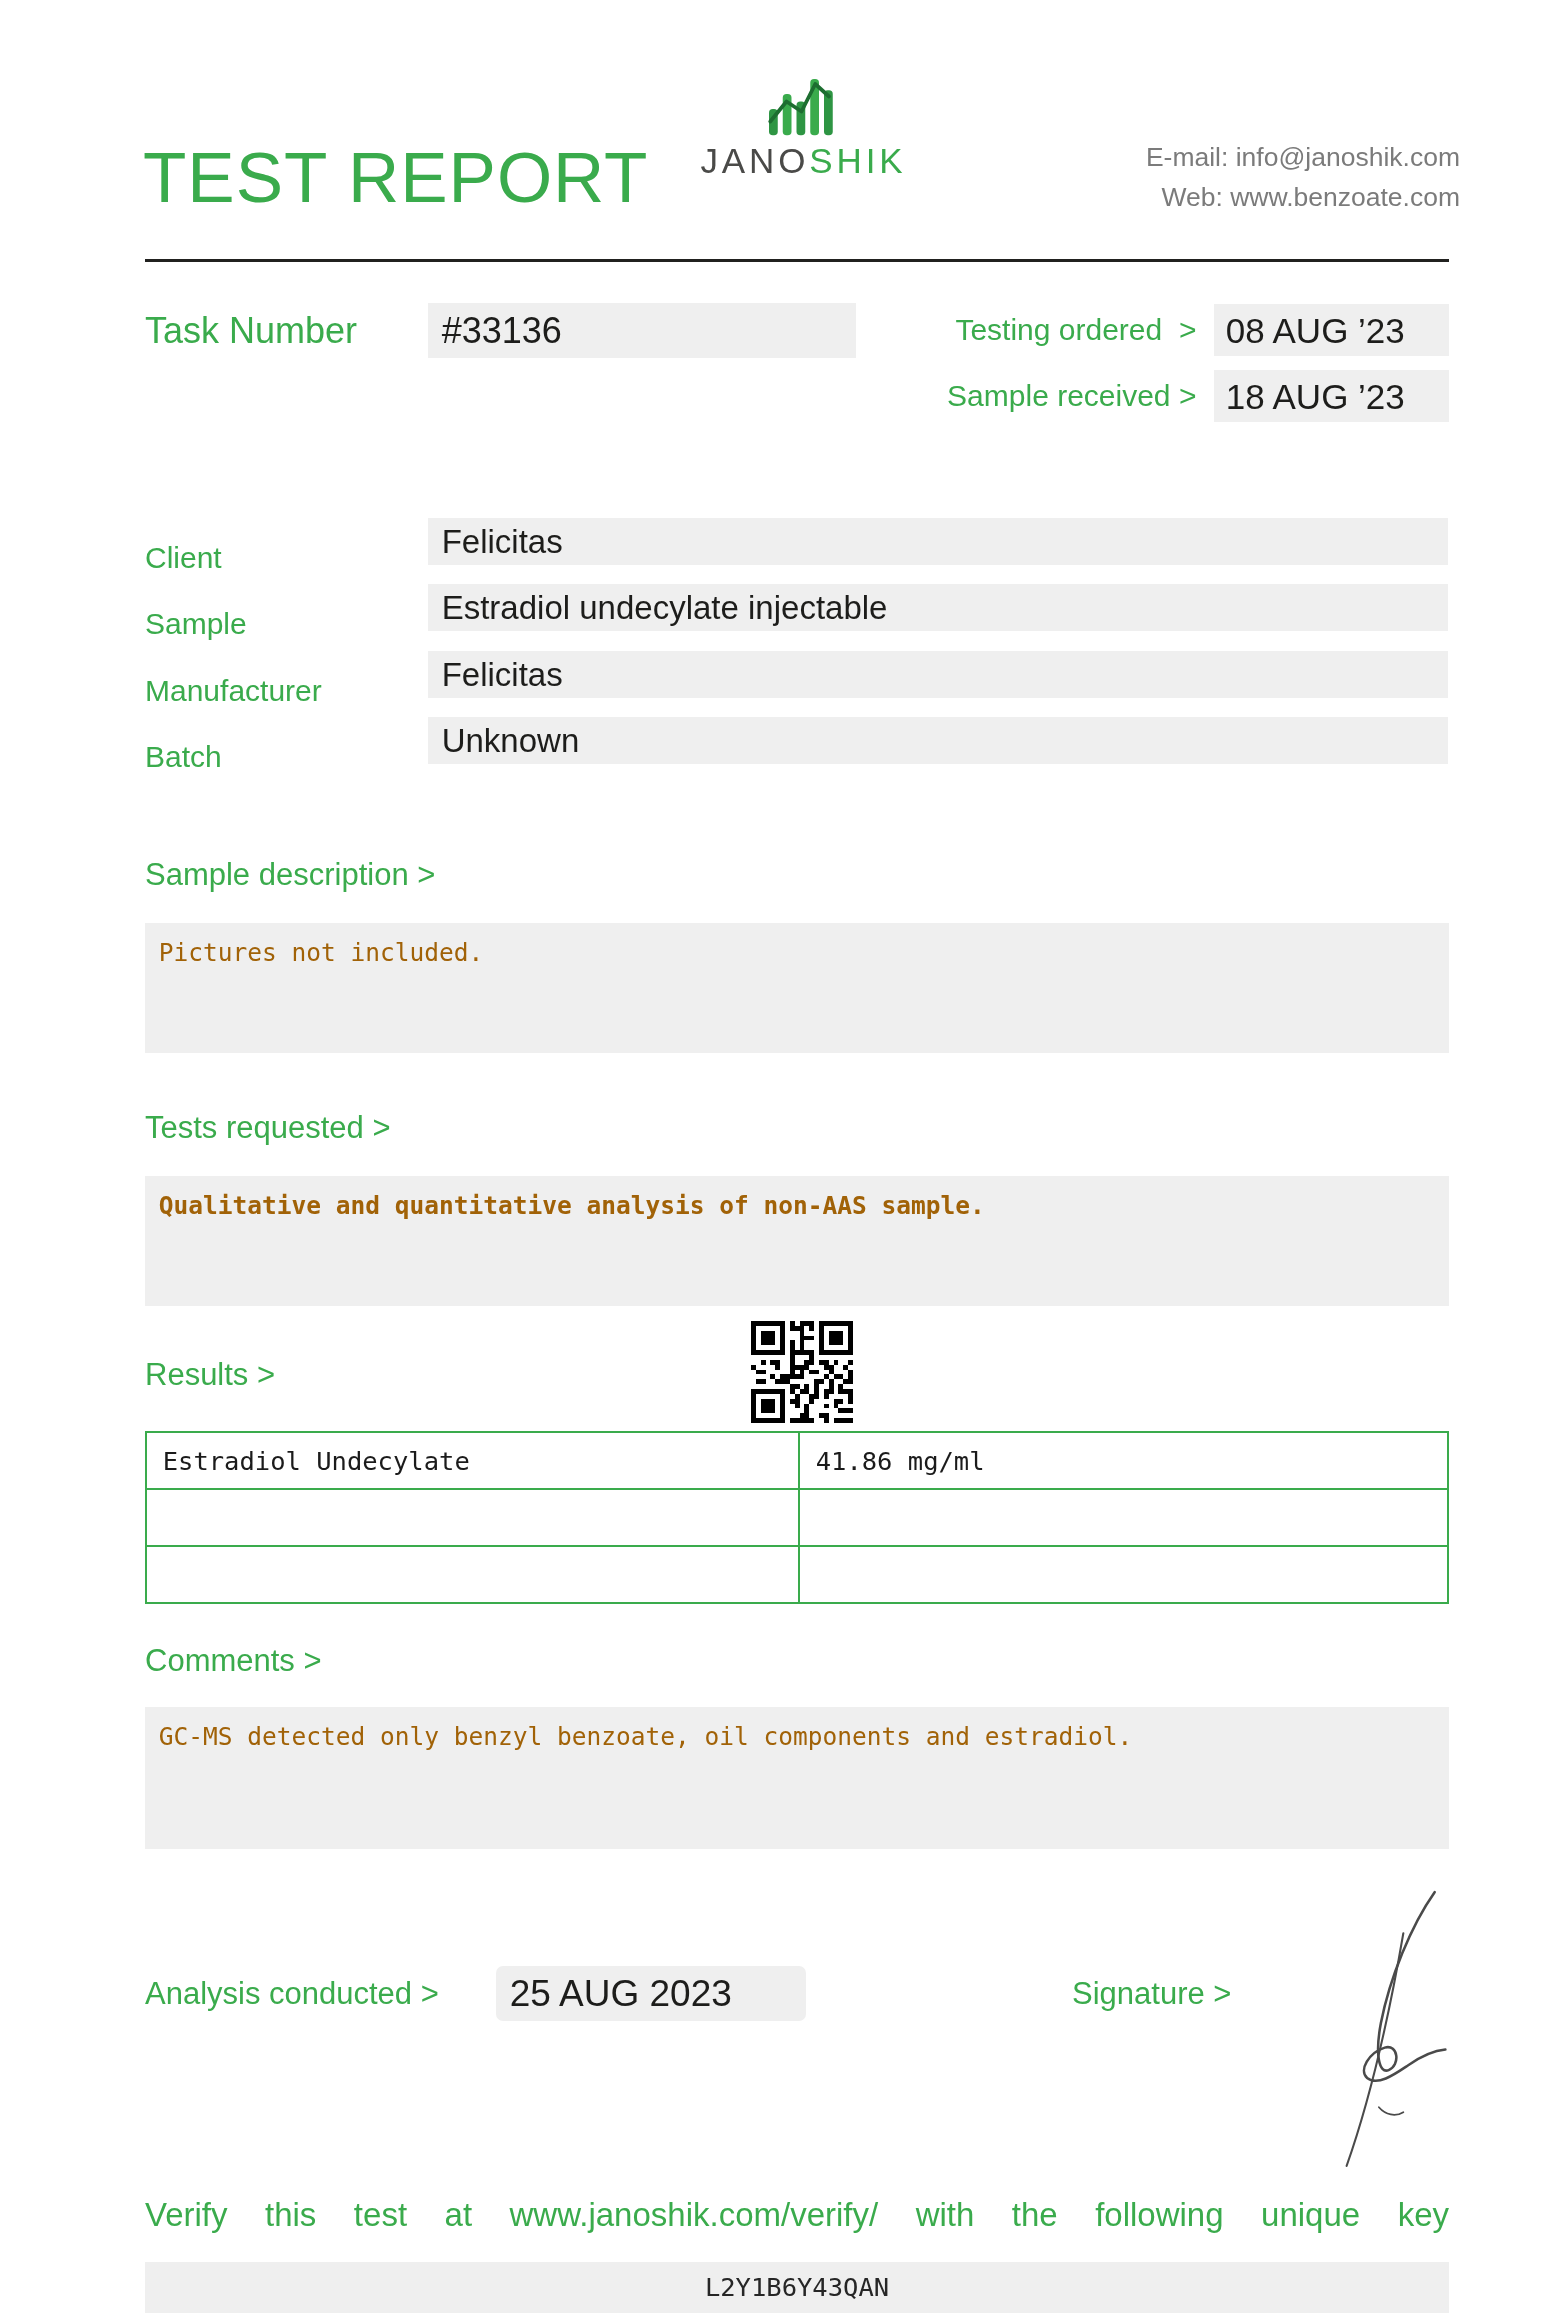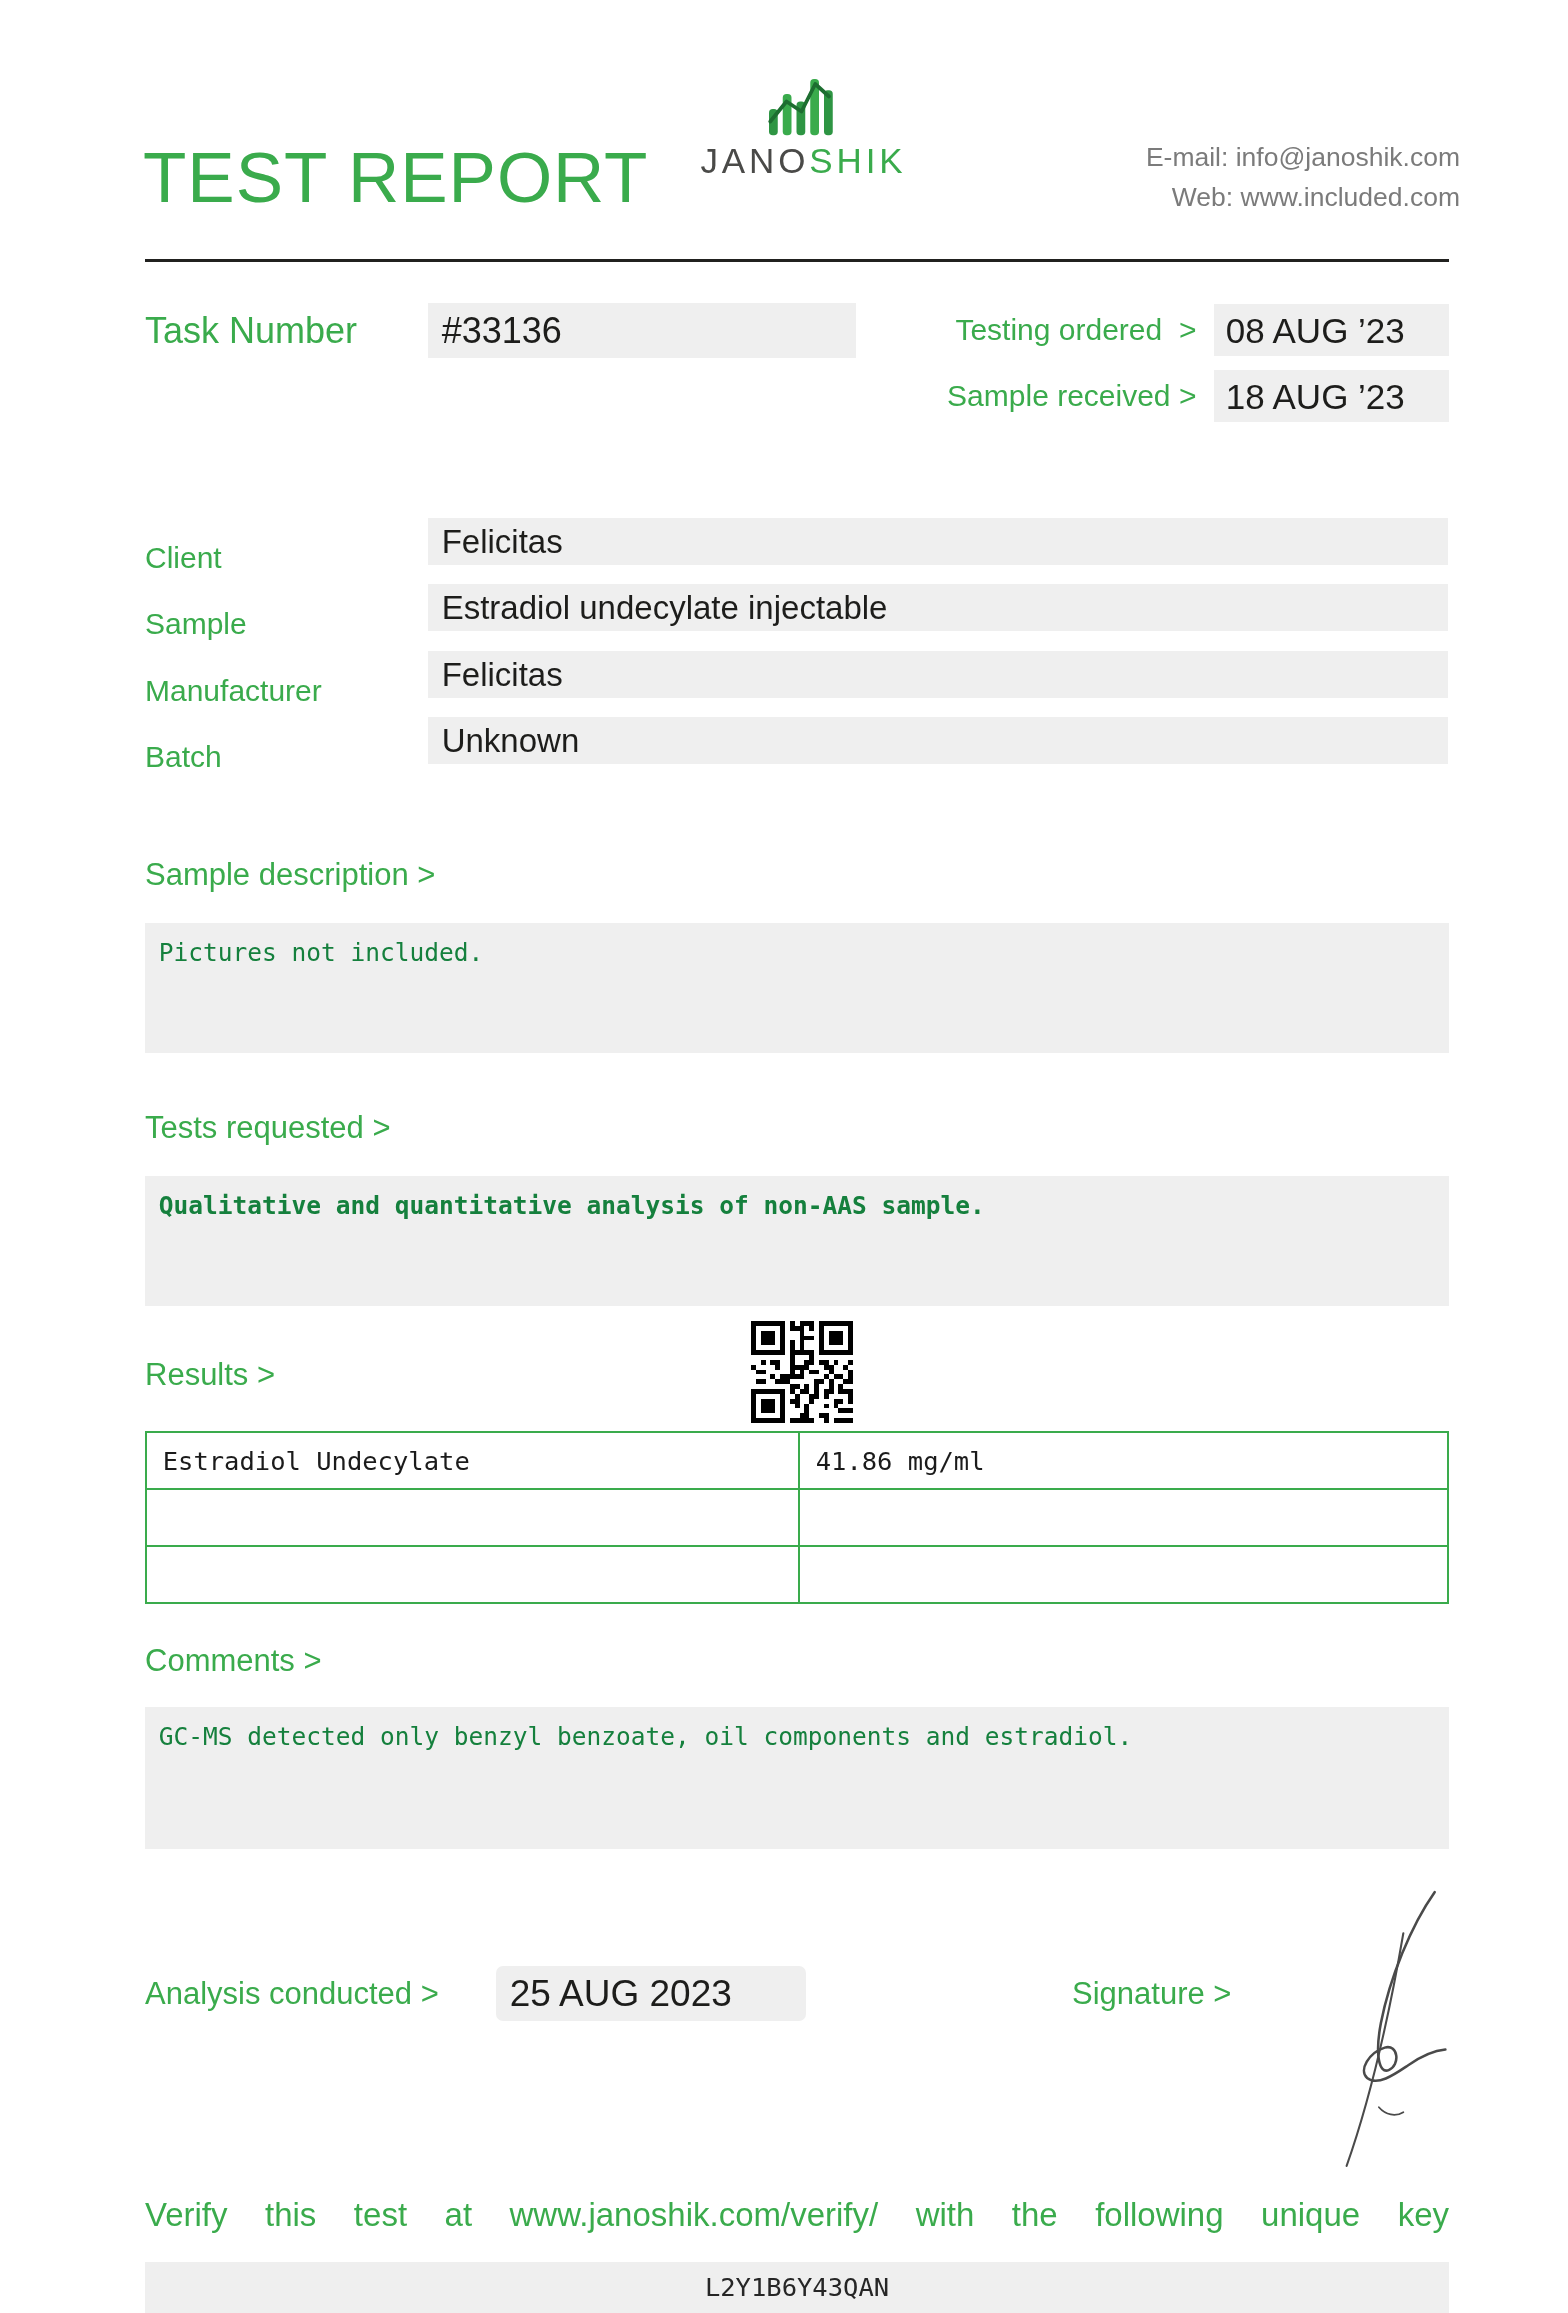--- a/index.html
+++ b/index.html
@@ -37,21 +37,21 @@
   .info-row .lbl { position:absolute; left:0; top:16px; line-height:47px; font-size:30px; color:var(--green); }
   .info-row .val { position:absolute; left:283px; top:0; width:1020px; height:47px; background:var(--boxbg); line-height:47px; font-size:33px; padding-left:13.7px; color:var(--dark); }
 
   
   .section-h { position:absolute; left:145px; font-size:31px; color:var(--green); }
   #h-sample { top:857px; }
   #h-tests { top:1110px; }
   #h-results { top:1357px; }
   #h-comments { top:1643px; }
   .gbox { position:absolute; left:145px; width:1304px; background:var(--boxbg);
-          font-family:"DejaVu Sans Mono", monospace; font-size:24.5px; color:#15803d;
+          font-family:"DejaVu Sans Mono", monospace; font-size:24.5px; color:#a16207;
           padding:13.7px 13.7px; line-height:31px; }
   #box-sample { top:923px; height:130px; }
   #box-tests { top:1176px; height:130px;font-weight:bold; }
   #box-comments { top:1707px; height:142px; }
 
   
   #qr { left:751px; top:1321px; width:102px; height:102px; }
 
   
   #results-table { position:absolute; left:145px; top:1431px; width:1304px; border-collapse:collapse; table-layout:fixed; }
@@ -80,21 +80,21 @@
       <rect x="26" y="22" width="7" height="27" rx="3" fill="#2e9543"></rect>
       <rect x="37" y="4" width="7" height="45" rx="3" fill="#3aab4c"></rect>
       <rect x="48" y="13" width="7" height="36" rx="3" fill="#2e9543"></rect>
       <polyline points="5,38 18,22 30,30 41,8 52,18" fill="none" stroke="#1d6e30" stroke-width="3" stroke-linecap="round" stroke-linejoin="round"></polyline>
     </svg>
     <div class="logo-text"><span class="jano">JANO</span><span class="shik">SHIK</span></div>
   </div>
 
   <div id="contact" class="abs">
     <div class="contact-line"><span>E-mail:</span> <span>info@janoshik.com</span></div>
-    <div class="contact-line"><span>Web:</span> <span>www.included.com</span></div>
+    <div class="contact-line"><span>Web:</span> <span>www.benzoate.com</span></div>
   </div>
 
   <div id="divider" class="abs"></div>
 
   <div id="task-label" class="abs">Task Number</div>
   <div id="task-value" class="abs">#33136</div>
 
   <div id="t-row1" class="t-row">
     <span class="lbl">Testing ordered  &gt;</span>
     <span class="val">08 AUG ’23</span>

